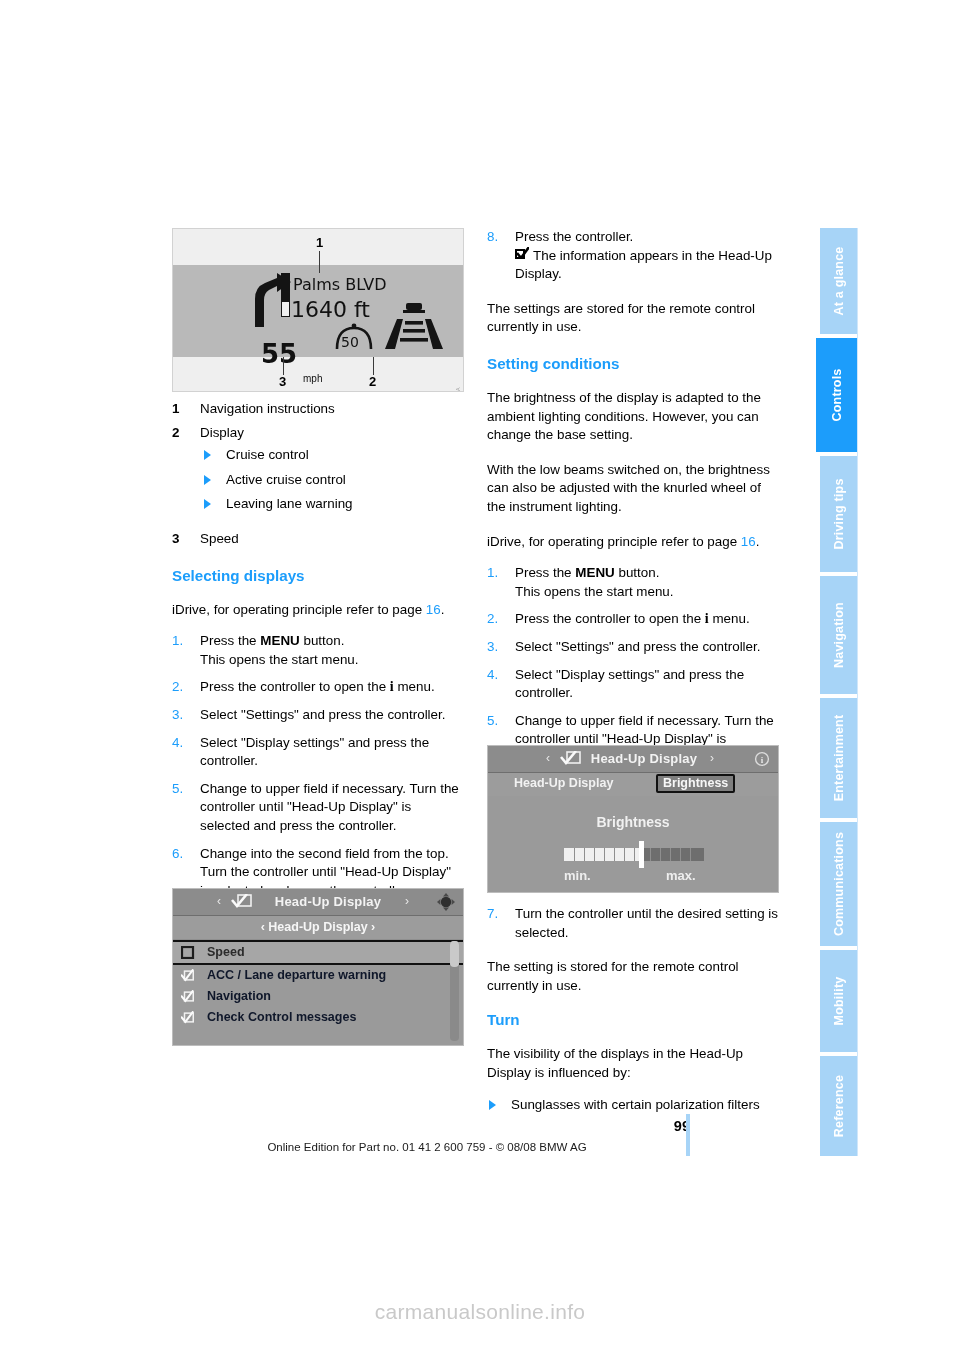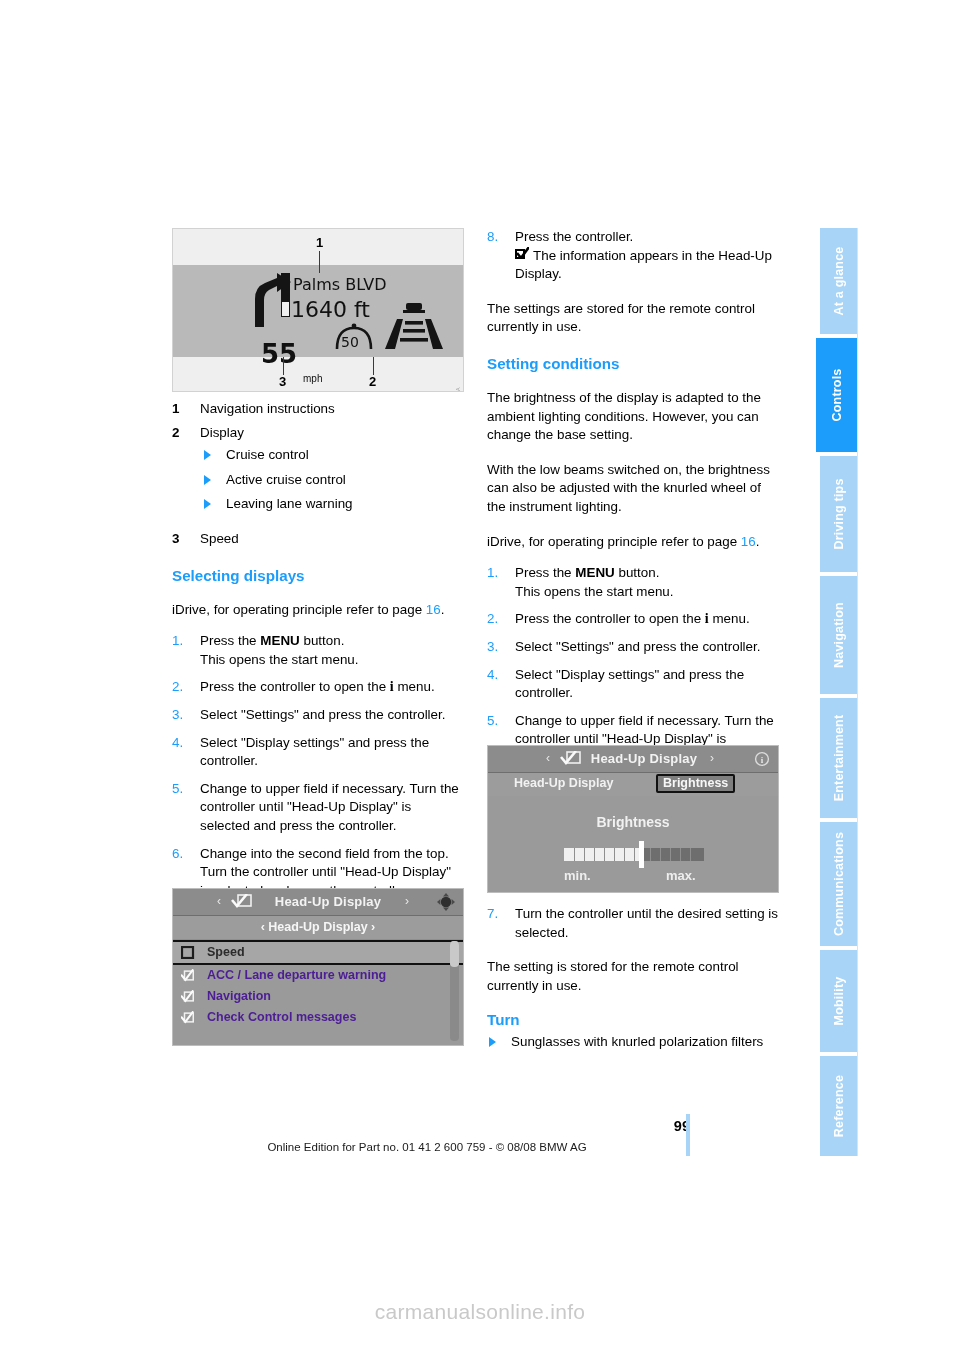--- a/index.html
+++ b/index.html
@@ -313,21 +313,21 @@
   .idr-rows {
     position: absolute;
     left: 0; top: 51px;
     right: 0; bottom: 0;
     background: #9a9a9a;
   }
   .idr-row {
     position: relative;
     height: 21px;
     line-height: 21px;
-    color: #4c1d95;
+    color: #0f172a;
     font-size: 12.5px;
     font-weight: bold;
     padding-left: 34px;
     box-sizing: border-box;
   }
   .idr-row.selected {
     background: #a6a6a6;
     border-top: 2px solid #111;
     border-bottom: 2px solid #111;
     height: 25px;
@@ -775,23 +775,24 @@
       <li>
         <span class="num">7.</span>
         <span>Turn the controller until the desired setting is selected.</span>
       </li>
     </ol>
 
     <p class="para">The setting is stored for the remote control currently in use.</p>
 
     <h2 class="section-head tight">Turn</h2>
 
+    <p class="para">The visibility of the displays in the Head-Up Display is influenced by:</p>
 
     <ul class="bullets">
-      <li><span class="tri"></span><span>Sunglasses with knurled polarization filters</span></li>
+      <li><span class="tri"></span><span>Sunglasses with certain polarization filters</span></li>
     </ul>
   </div>
 
   <div id="page-number">99</div>
   <div id="footer-rule"></div>
   <div id="footer-line">Online Edition for Part no. 01 41 2 600 759 - © 08/08 BMW AG</div>
   <div id="watermark">carmanualsonline.info</div>
 
 </div>
 

